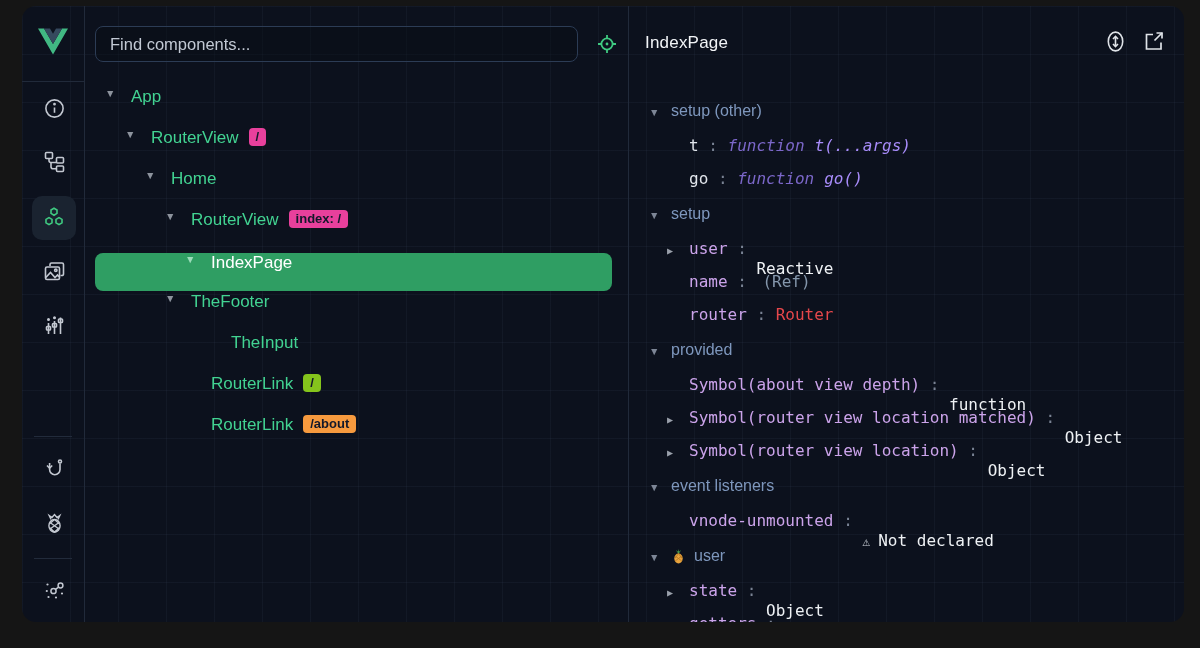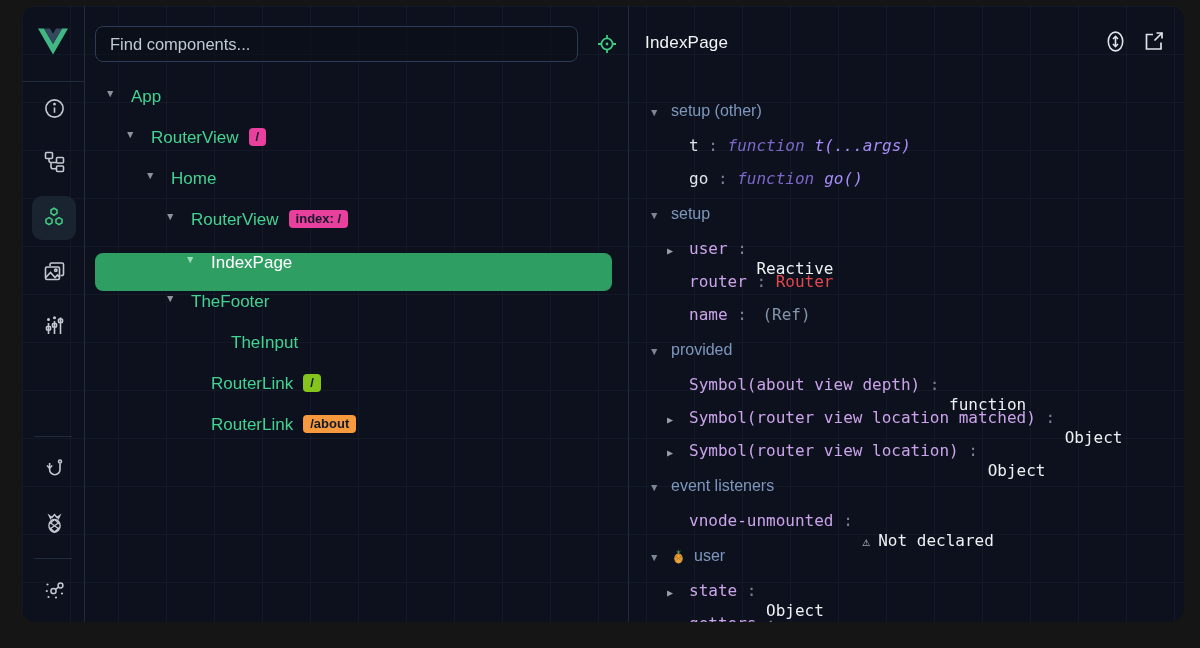--- a/index.html
+++ b/index.html
@@ -309,29 +309,29 @@
       <span>setup</span>
     </div>
     <div class="irow">
       <span class="rtri exp"></span>
       <span class="ikey">user</span>
         <span class="colon"></span>
       <span class="v-white">Reactive</span>
     </div>
     <div class="irow">
       <span class="rtri"></span>
+      <span class="ikey">name</span>
+        <span class="colon"></span>
+      <span class="v-slate">(Ref)</span>
+    </div>
+    <div class="irow">
+      <span class="rtri"></span>
       <span class="ikey">router</span>
         <span class="colon"></span>
       <span class="v-red">Router</span>
-    </div>
-    <div class="irow">
-      <span class="rtri"></span>
-      <span class="ikey">name</span>
-        <span class="colon"></span>
-      <span class="v-slate">(Ref)</span>
     </div>
 
     <div class="sec">
       <span class="stri"></span>
       <span>provided</span>
     </div>
     <div class="irow">
       <span class="rtri"></span>
       <span class="ikey">Symbol(about view depth)</span>
         <span class="colon"></span>

